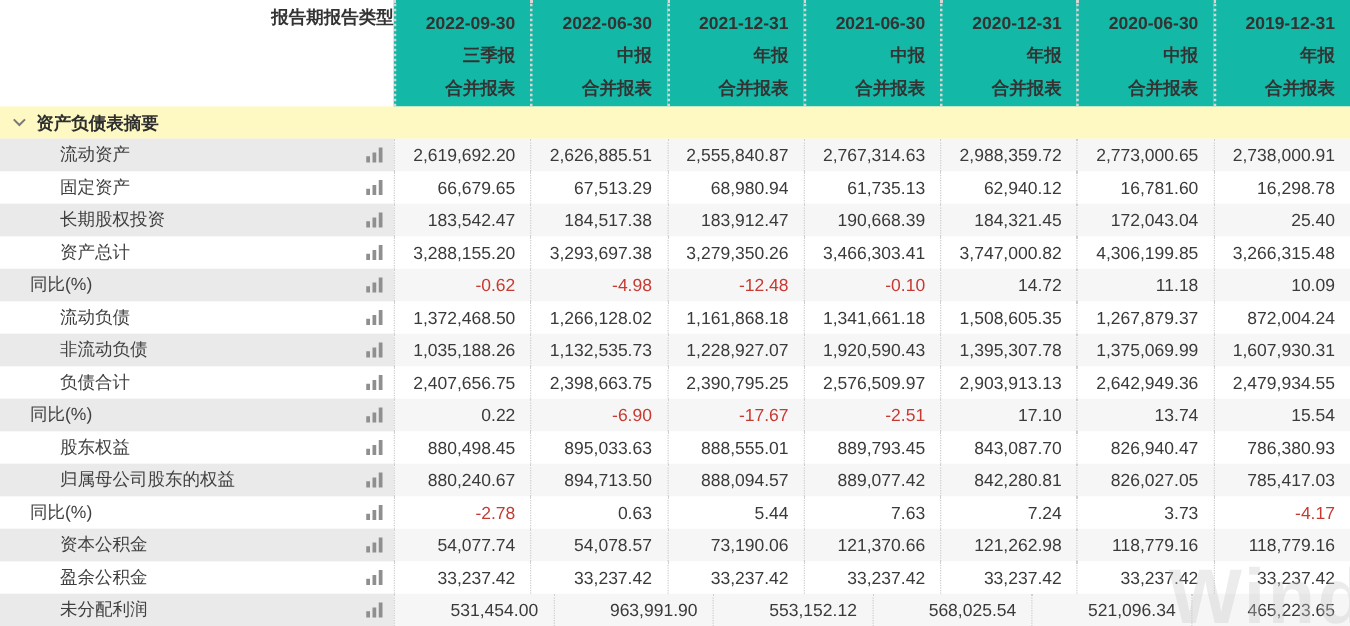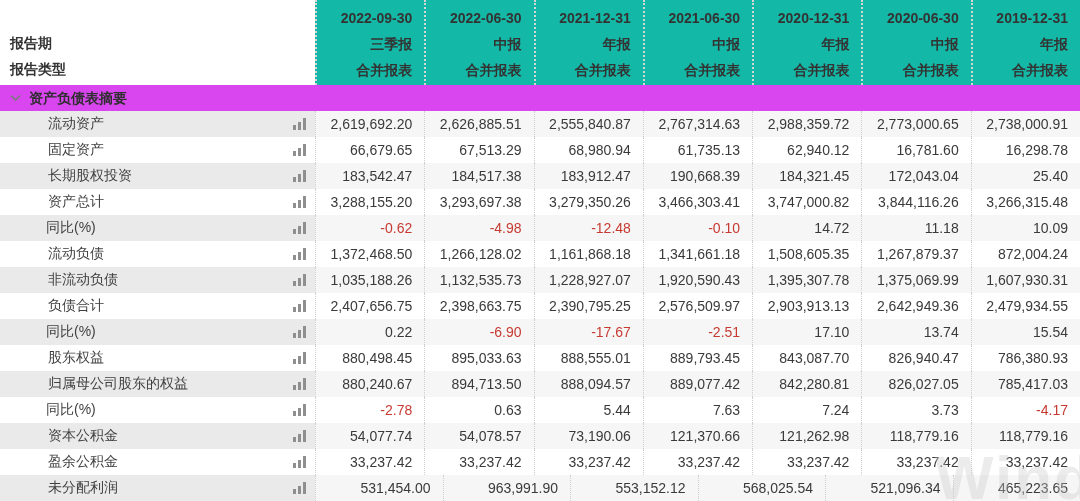--- a/index.html
+++ b/index.html
@@ -5,44 +5,44 @@
   * { margin:0; padding:0; box-sizing:border-box; }
   html,body { background:#fff; }
   .wrap {
     position:relative; width:1080px; height:501px; overflow:hidden;
     font-family:"Liberation Sans","DejaVu Sans",sans-serif;
     font-size:14px; color:#3a3a3a; background:#fff;
   }
   
   .thead { display:flex; height:85px; }
   .corner-cell {
-    width:315px; background:#fff; display:flex; flex-direction:column;
+    width:315px; background:#fff; display:flex; flex-direction:row;
     justify-content:flex-end; padding:0 0 3px 10px;
   }
   .corner-cell .hl { height:26px; line-height:26px; font-weight:bold; color:#333; }
   .header-cols { display:flex; flex:1; }
   .hcell {
     flex:1; background:#14b8a6; text-align:right; padding:5px 12px 0 0;
     border-left:2px dotted #d6d6d6; font-weight:bold; color:#333;
   }
   .hcell .hl { height:26px; line-height:26px; }
   
   .section-row {
-    height:26px; line-height:26px; background:#d946ef; margin-top:0;
+    height:26px; line-height:26px; background:#fef9c3; margin-top:0;
     display:flex; align-items:center; font-weight:bold; color:#2e2e2e;
   }
   .chevron { margin:0 8px 0 10px; display:inline-flex; align-items:center; }
   
   .tbody .row { display:flex; height:26px; }
   .tbody .row:nth-child(odd) { background:#f6f6f6; }
   .tbody .row:nth-child(odd) .label-cell { background:#eaeaea; }
   .label-cell {
     width:315px; display:flex; align-items:center; padding-left:48px;
   }
-  .label-cell.indent2 { padding-left:46px; }
+  .label-cell.indent2 { padding-left:24px; }
   .label-cell .lab { flex:1; color:#3f3f3f; }
   .chart-ic {
     display:inline-flex; align-items:flex-end; gap:2px; margin-right:9px;
     height:12px; cursor:pointer;
   }
   .chart-ic i { display:block; width:3px; background:#8f8f8f; }
   .chart-ic .b1 { height:5px; } .chart-ic .b2 { height:8px; } .chart-ic .b3 { height:12px; }
   .cell {
     flex:1; text-align:right; line-height:26px; padding-right:12px;
     border-left:1px dotted #cfcfcf; color:#3a3a3a;
@@ -172,21 +172,21 @@
             <i class="b1"></i>
             <i class="b2"></i>
             <i class="b3"></i>
           </span>
         </div>
         <div class="cell">3,288,155.20</div>
         <div class="cell">3,293,697.38</div>
         <div class="cell">3,279,350.26</div>
         <div class="cell">3,466,303.41</div>
         <div class="cell">3,747,000.82</div>
-        <div class="cell">3,844,116.26</div>
+        <div class="cell">4,306,199.85</div>
         <div class="cell">3,266,315.48</div>
       </div>
       <div class="row">
         <div class="label-cell indent2">
           <span class="lab">同比(%)</span>
           <span class="chart-ic">
             <i class="b1"></i>
             <i class="b2"></i>
             <i class="b3"></i>
           </span>

